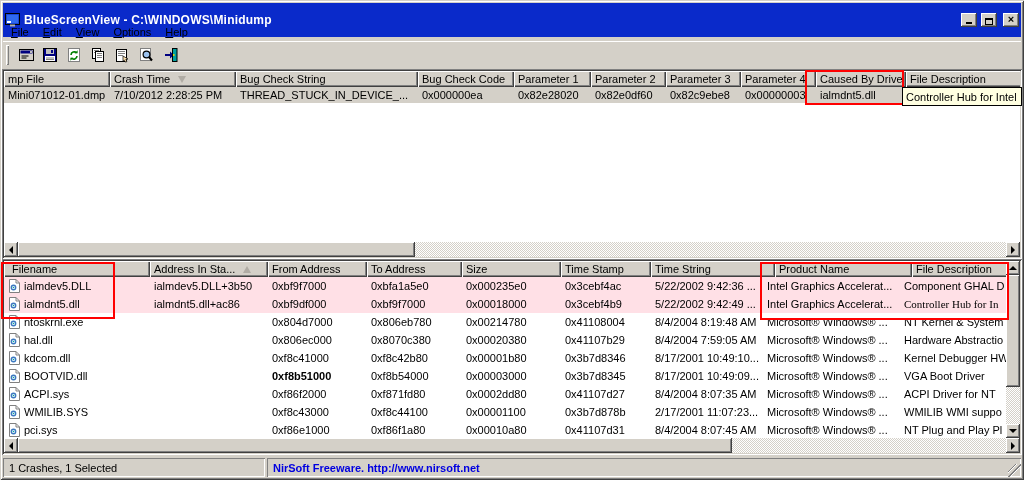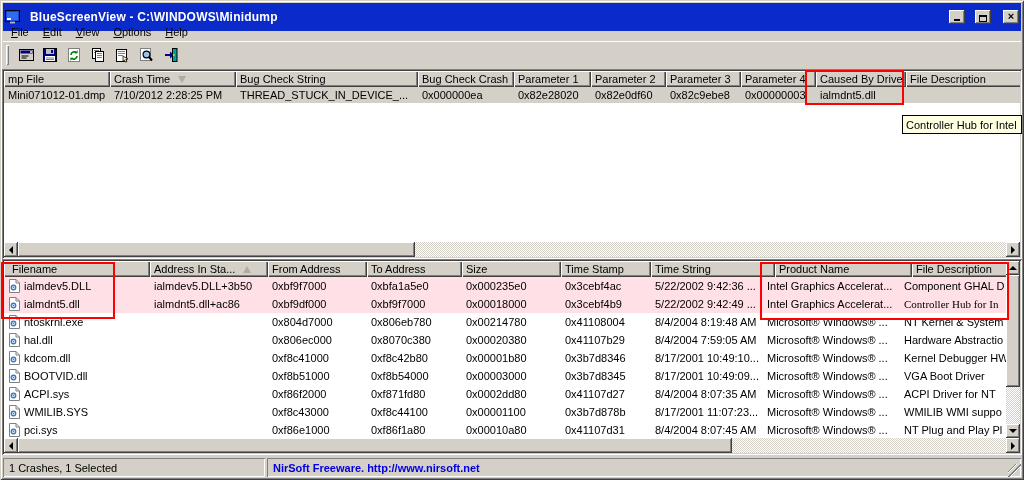--- a/index.html
+++ b/index.html
@@ -6,23 +6,23 @@
   *{box-sizing:border-box;}
   .win{
     position:relative;width:1024px;height:480px;background:#d4d0c8;
     font-family:"Liberation Sans","DejaVu Sans",sans-serif;font-size:11px;color:#000;
     box-shadow:inset 1px 1px 0 #d4d0c8, inset -1px -1px 0 #404040,
                inset 2px 2px 0 #ffffff, inset -2px -2px 0 #808080;
     overflow:hidden;
   }
   
   .titlebar{
-    position:absolute;left:3px;top:3px;right:3px;height:28px;
+    position:absolute;left:3px;top:3px;right:3px;height:34px;
     background:var(--c-title_bar,#0a2aca);
-    display:flex;align-items:center;padding:0 2px;gap:10px;
+    display:flex;align-items:center;padding:0 2px;gap:4px;
   }
   .title-text{color:#fff;font-weight:bold;font-size:12px;white-space:nowrap;letter-spacing:.2px;}
   .tb-spacer{flex:1;}
   .tb-btn{
     width:16px;height:14px;background:#d4d0c8;border:none;padding:0;position:relative;
     box-shadow:inset -1px -1px 0 #404040, inset 1px 1px 0 #fff, inset -2px -2px 0 #808080;
     display:flex;align-items:flex-end;justify-content:center;
   }
   .tb-btn.close{margin-left:2px;}
   .g-min{width:6px;height:2px;background:#000;margin:0 0 3px 0;}
@@ -81,21 +81,21 @@
     display:flex;align-items:center;padding:0 6px;white-space:nowrap;overflow:hidden;}
   .panel.left{width:262px;flex:0 0 auto;}
   .panel.right{flex:1;}
   .nirsoft{color:var(--c-link,#0000e0);font-weight:bold;}
   .grip{position:absolute;right:0;bottom:0;width:13px;height:13px;
     background:linear-gradient(135deg,transparent 0 5px,#808080 5px 6px,#fff 6px 7px,transparent 7px 9px,#808080 9px 10px,#fff 10px 11px,transparent 0);}
   
   .ann{position:absolute;border:2px solid var(--c-annotation,#f00);z-index:6;pointer-events:none;}
   .tooltip{position:absolute;left:902px;top:87px;width:120px;height:19px;z-index:7;
     background:var(--c-tooltip_bg,#ffffe1);border:1px solid #000;
-    display:flex;align-items:center;padding:0 3px;white-space:nowrap;overflow:hidden;margin-top:28px;}
+    display:flex;align-items:center;padding:0 3px;white-space:nowrap;overflow:hidden;}
   u{text-decoration:underline;}
 </style>
 </head>
 <body>
 
 <div class="win">
 
   <div class="titlebar">
     <span class="tool-icon">
       <svg width="15" height="14" viewBox="0 0 15 14">
@@ -214,21 +214,21 @@
             <span class="hlabel">mp File</span>
           </div>
           <div class="hcell" style="width: 126px;">
             <span class="hlabel">Crash Time</span>
             <span class="sort-arrow desc"></span>
           </div>
           <div class="hcell" style="width: 182px;">
             <span class="hlabel">Bug Check String</span>
           </div>
           <div class="hcell" style="width: 96px;">
-            <span class="hlabel">Bug Check Crash</span>
+            <span class="hlabel">Bug Check Code</span>
           </div>
           <div class="hcell" style="width: 77px;">
             <span class="hlabel">Parameter 1</span>
           </div>
           <div class="hcell" style="width: 75px;">
             <span class="hlabel">Parameter 2</span>
           </div>
           <div class="hcell" style="width: 75px;">
             <span class="hlabel">Parameter 3</span>
           </div>
@@ -514,21 +514,21 @@
                   <path d="M8 .5v3.5h3.5" fill="none" stroke="#808080"></path>
                   <circle cx="5.5" cy="8.5" r="2.2" fill="none" stroke="#3a78c0" stroke-width="1.4"></circle>
                   <circle cx="5.5" cy="8.5" r="0.8" fill="#00a0a0"></circle>
                 </svg>
               </span>
               <span>BOOTVID.dll</span>
             </div>
             <div class="cell" style="width: 118px;">
               <span></span>
             </div>
-            <div class="cell" style="width: 99px;">
+            <div class="cell" style="width: 99px; font-weight: bold;">
               <span>0xf8b51000</span>
             </div>
             <div class="cell" style="width: 95px;">
               <span>0xf8b54000</span>
             </div>
             <div class="cell" style="width: 99px;">
               <span>0x00003000</span>
             </div>
             <div class="cell" style="width: 90px;">
               <span>0x3b7d8345</span>
@@ -601,21 +601,21 @@
             <div class="cell" style="width: 95px;">
               <span>0xf8c44100</span>
             </div>
             <div class="cell" style="width: 99px;">
               <span>0x00001100</span>
             </div>
             <div class="cell" style="width: 90px;">
               <span>0x3b7d878b</span>
             </div>
             <div class="cell" style="width: 112px;">
-              <span>8/17/2001 11:07:23...</span>
+              <span>2/17/2001 11:07:23...</span>
             </div>
             <div class="cell" style="width: 137px;">
               <span>Microsoft® Windows® ...</span>
             </div>
             <div class="cell" style="width: 114px;">
               <span>WMILIB WMI suppo</span>
             </div>
           </div>
           <div class="lrow" style="height: 18px;">
             <div class="cell" style="width: 146px;">

